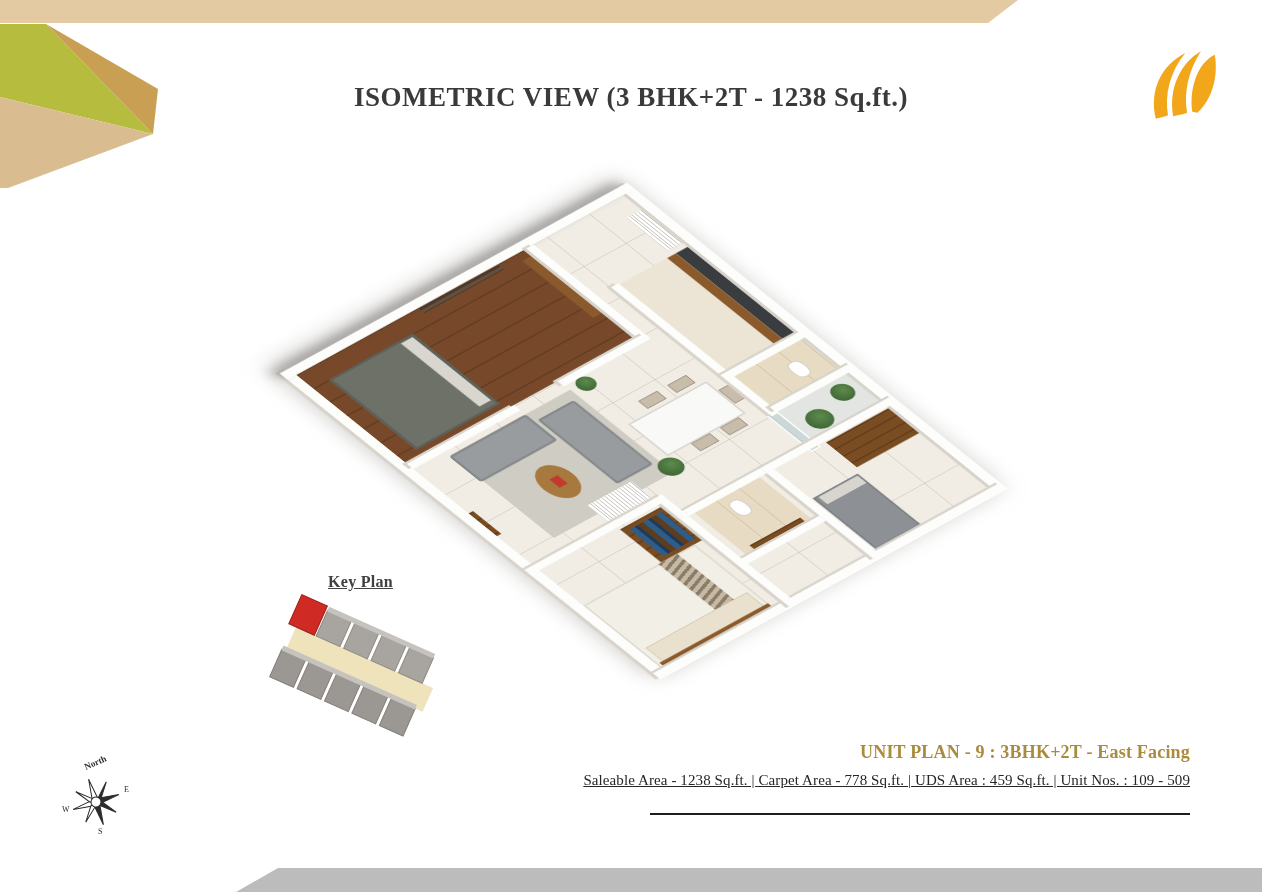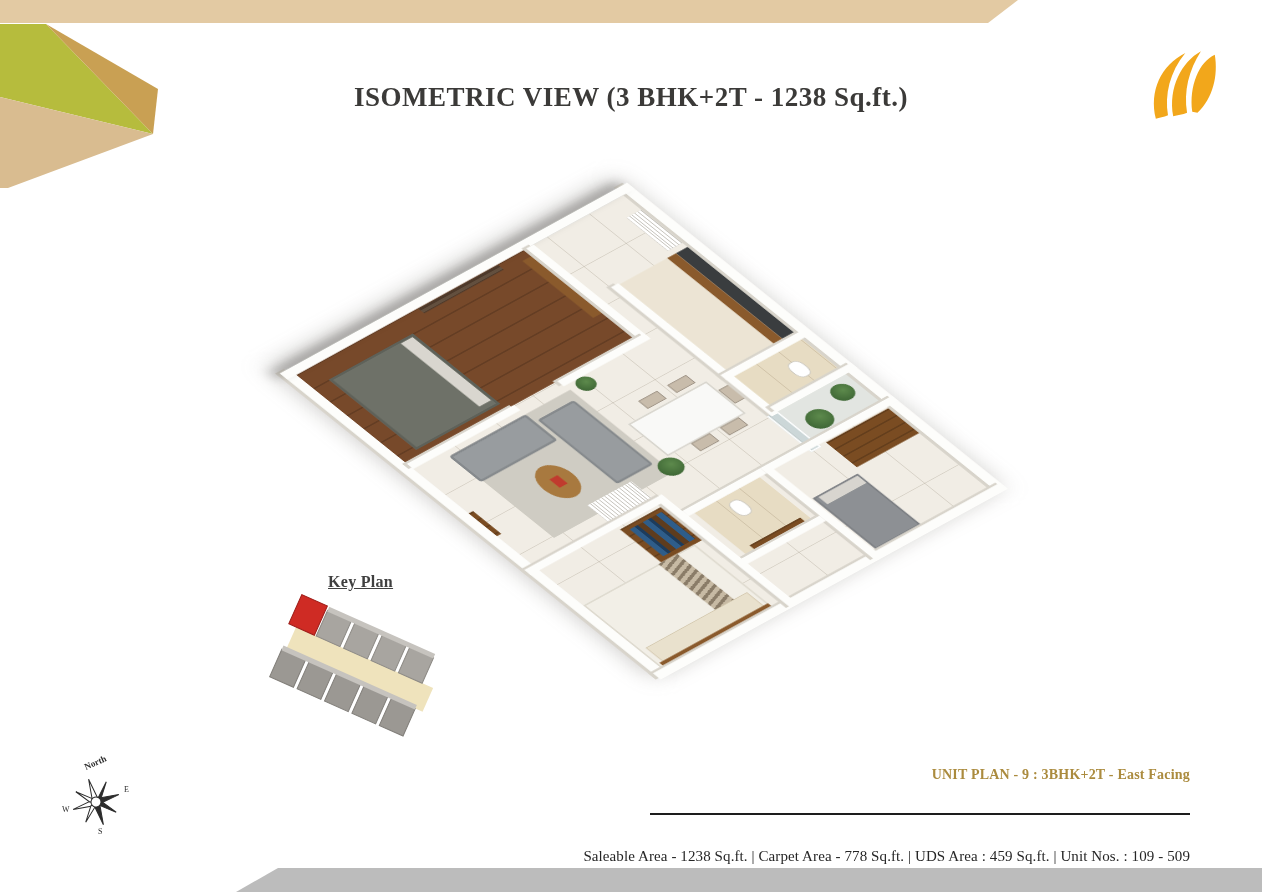--- a/index.html
+++ b/index.html
@@ -17,24 +17,24 @@
   .left-tris{position:absolute;left:0;top:23px;width:165px;height:170px;}
   .bottom-bar{position:absolute;left:236px;top:868px;width:1026px;height:24px;background:var(--bottom-bar-gray);
               clip-path:polygon(42px 0,100% 0,100% 100%,0 100%);}
   .logo{position:absolute;left:1142px;top:44px;width:78px;height:82px;}
 
   
   .page-title{position:absolute;left:0;top:82px;width:1262px;text-align:center;
               font-size:27px;font-weight:bold;color:var(--title-ink);letter-spacing:.5px;}
   .keyplan-label{position:absolute;left:328px;top:573px;font-size:16px;font-weight:bold;
                  color:#404040;text-decoration:underline;letter-spacing:.3px;}
-  .unit-plan-title{position:absolute;right:72px;top:767px;font-size:14px;font-weight:bold;
+  .unit-plan-title{position:absolute;right:72px;top:742px;font-size:18px;font-weight:bold;
                    color:var(--accent-gold);letter-spacing:.2px;}
   .footer-rule{position:absolute;left:650px;top:813px;width:540px;height:2px;background:#1d1d1d;}
-  .footer-info{position:absolute;right:72px;top:848px;font-size:15px;color:var(--text-ink);letter-spacing:.1px;}
+  .footer-info{position:absolute;right:72px;top:772px;font-size:15px;color:var(--text-ink);letter-spacing:.1px;text-decoration:underline;}
 
   
   .keyplan-svg{position:absolute;left:256px;top:590px;width:204px;height:160px;}
 
   
   .compass-svg{position:absolute;left:56px;top:756px;width:80px;height:82px;}
 
   
   .iso-wrap{position:absolute;left:330px;top:178px;width:620px;height:500px;
             transform-origin:50% 50%;

